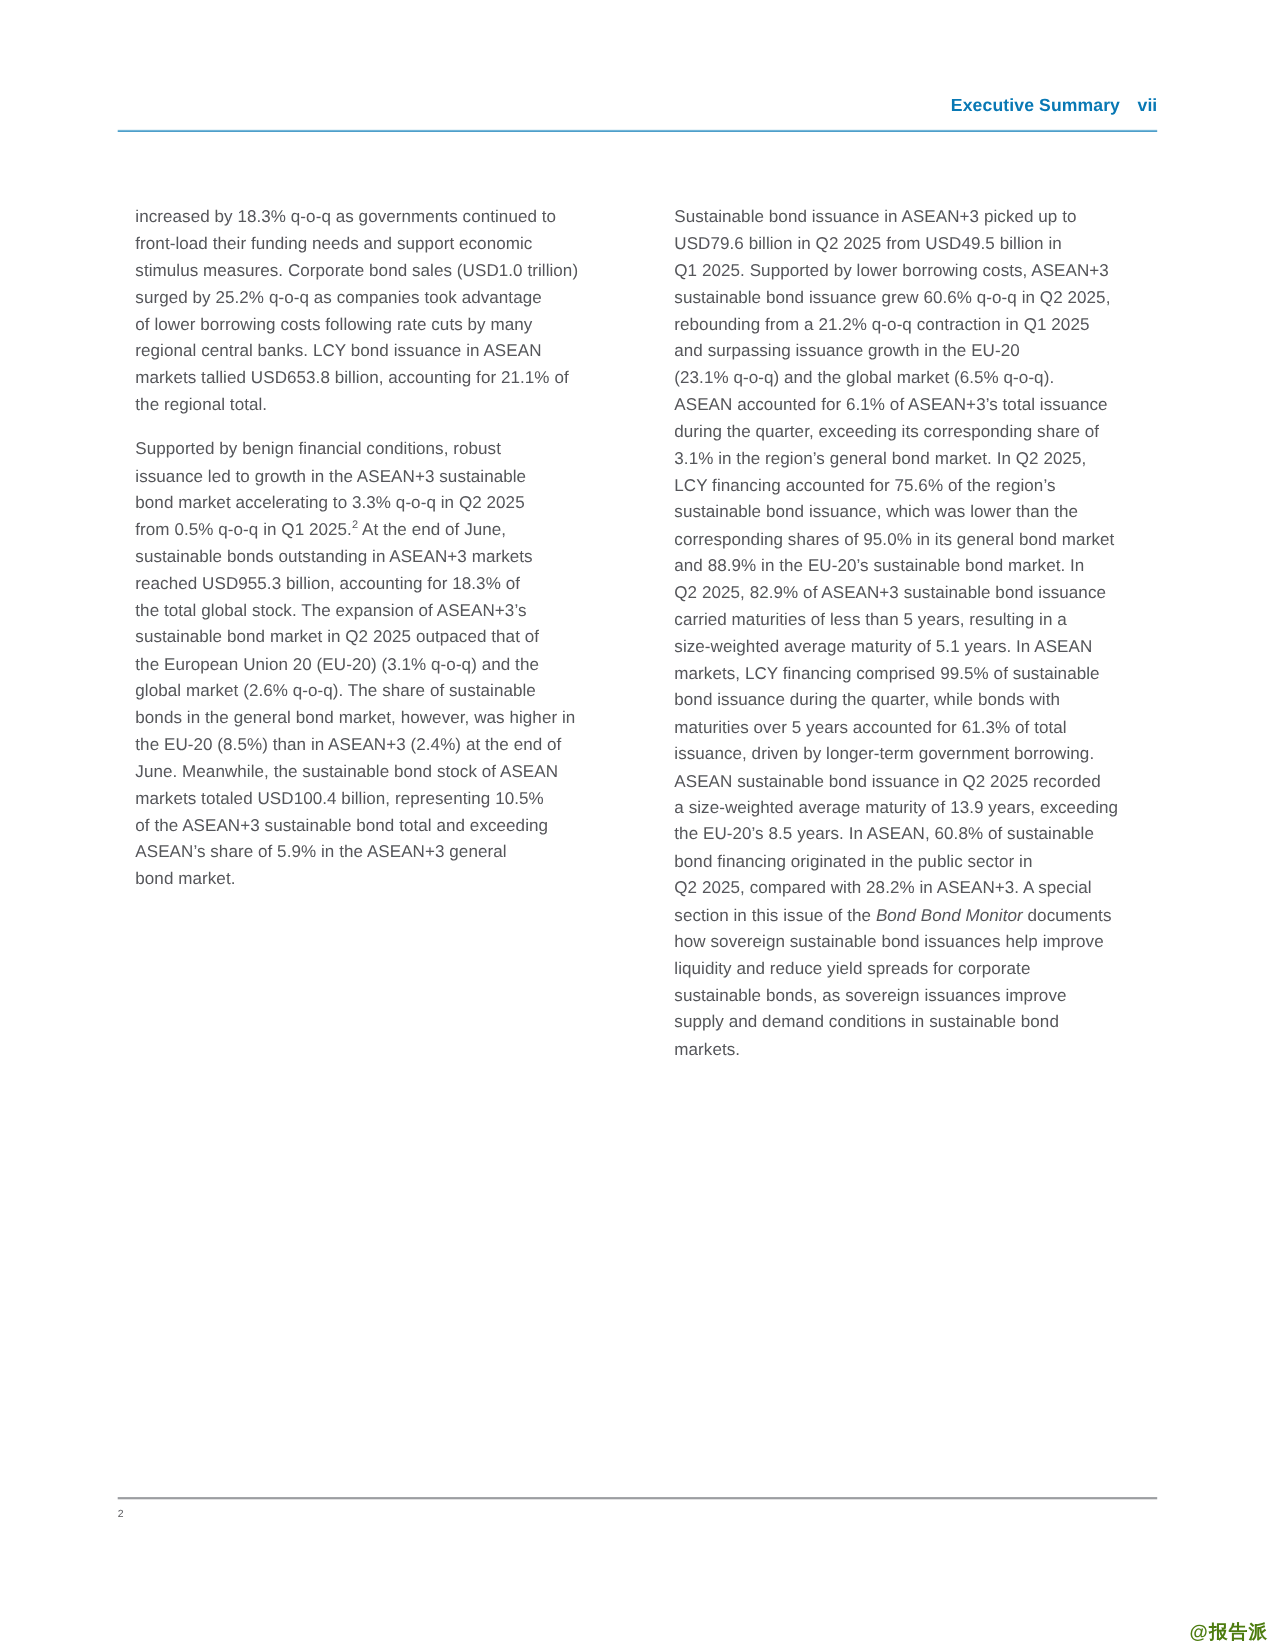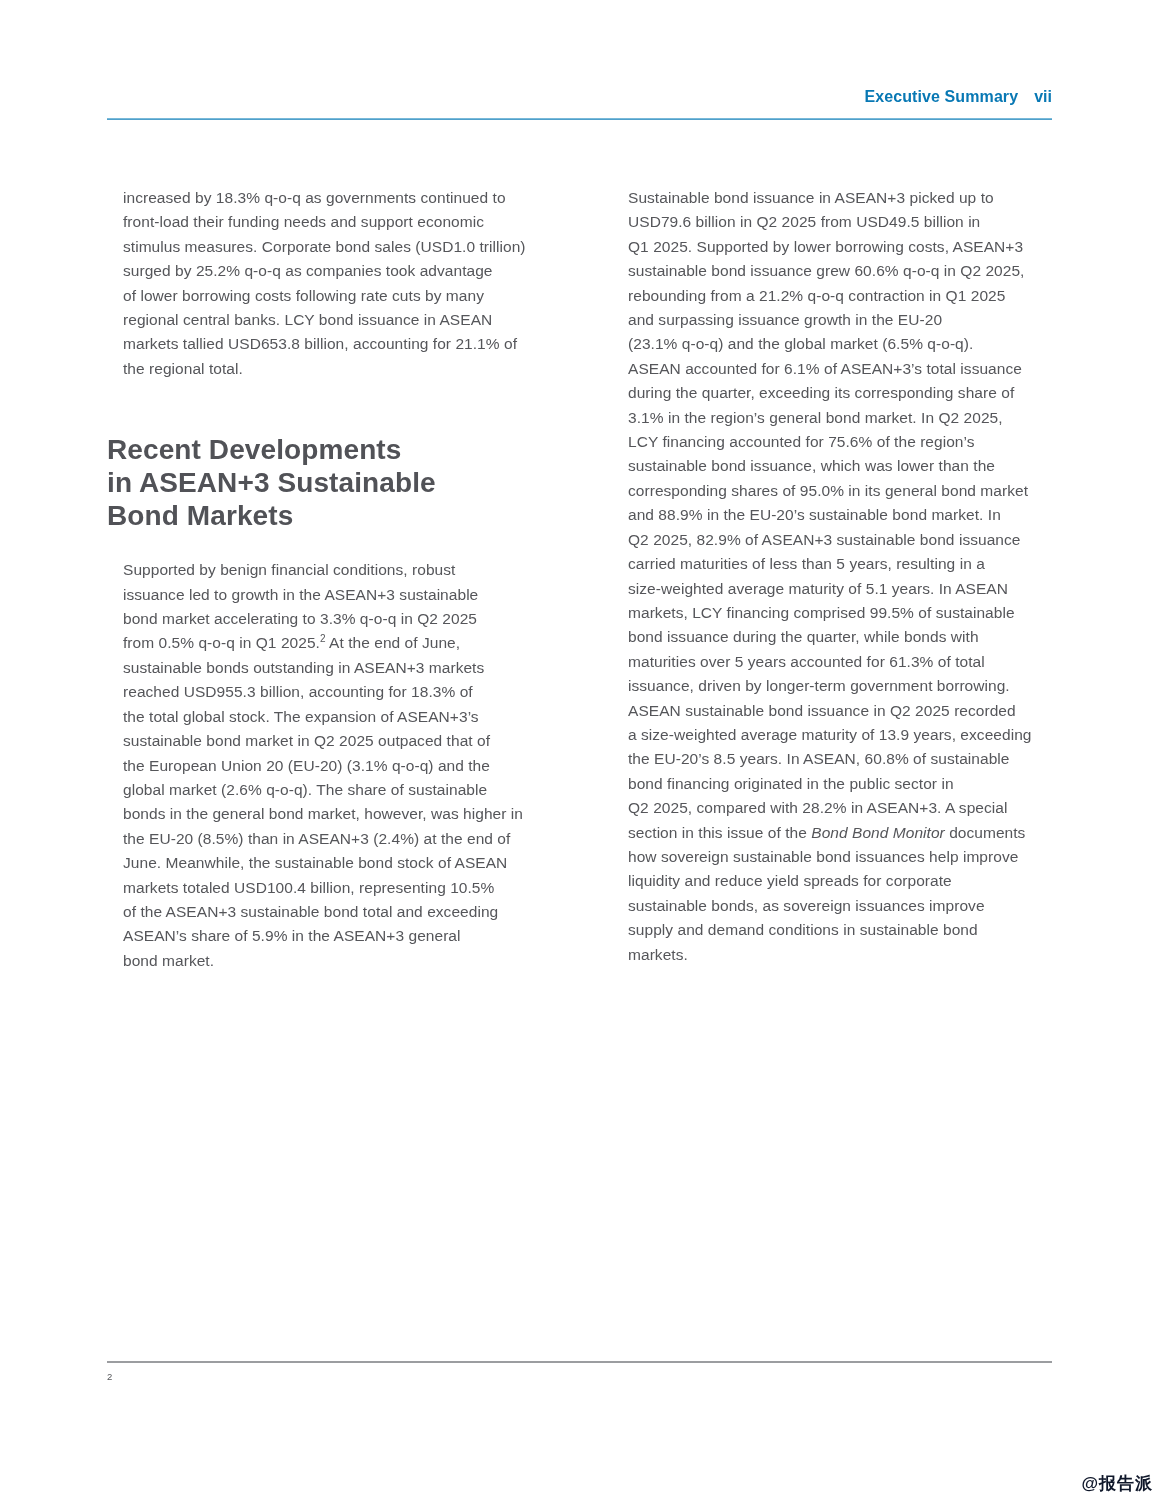--- a/index.html
+++ b/index.html
@@ -17,21 +17,21 @@
     white-space:nowrap;
   }
   .header .section{font-weight:600;letter-spacing:.1px;}
   .header .pagenum{font-weight:700;margin-left:16px;}
   .header-rule{
     position:absolute;left:107px;right:107px;top:118px;height:2px;
     background:linear-gradient(#8ec6e0,#3b93c4);
   }
   .col{position:absolute;top:170px;width:465px;}
   .col-left{left:107px;}
-  .col-right{left:612px;}
+  .col-right{left:597px;}
   p.body{
     margin:16px;
     font-size:15.5px;
     line-height:24.4px;
     white-space:pre-line;
     letter-spacing:.05px;
   }
   h2.heading{
     margin:52px 0 26px 0;
     font-size:28px;
@@ -59,21 +59,21 @@
     font-size:9.5px;line-height:12px;margin-top:0;
     flex:0 0 20px;
   }
   .fn-text{
     font-size:11.5px;line-height:17px;
     white-space:pre-line;
     letter-spacing:.05px;
   }
   .watermark{
     position:absolute;right:6px;bottom:5px;
-    font-size:17px;color:#0f172a;font-weight:700;
+    font-size:17px;color:#4d7c0f;font-weight:700;
     letter-spacing:1px;
   }
 </style>
 </head>
 <body>
 
 <div class="page">
 
   <div class="header"><span class="section">Executive Summary</span><span class="pagenum">vii</span></div>
 
@@ -81,23 +81,20 @@
 
   <div class="col col-left">
     <p class="body">increased by 18.3% q-o-q as governments continued to
 front-load their funding needs and support economic
 stimulus measures. Corporate bond sales (USD1.0 trillion)
 surged by 25.2% q-o-q as companies took advantage
 of lower borrowing costs following rate cuts by many
 regional central banks. LCY bond issuance in ASEAN
 markets tallied USD653.8 billion, accounting for 21.1% of
 the regional total.</p>
-    <h2 class="heading">Recent Developments
-in ASEAN+3 Sustainable
-Bond Markets</h2>
     <p class="body"><span>Supported by benign financial conditions, robust
 issuance led to growth in the ASEAN+3 sustainable
 bond market accelerating to 3.3% q-o-q in Q2 2025
 from 0.5% q-o-q in Q1 2025.</span><sup class="ref">2</sup><span> At the end of June,
 sustainable bonds outstanding in ASEAN+3 markets
 reached USD955.3 billion, accounting for 18.3% of
 the total global stock. The expansion of ASEAN+3’s
 sustainable bond market in Q2 2025 outpaced that of
 the European Union 20 (EU-20) (3.1% q-o-q) and the
 global market (2.6% q-o-q). The share of sustainable

